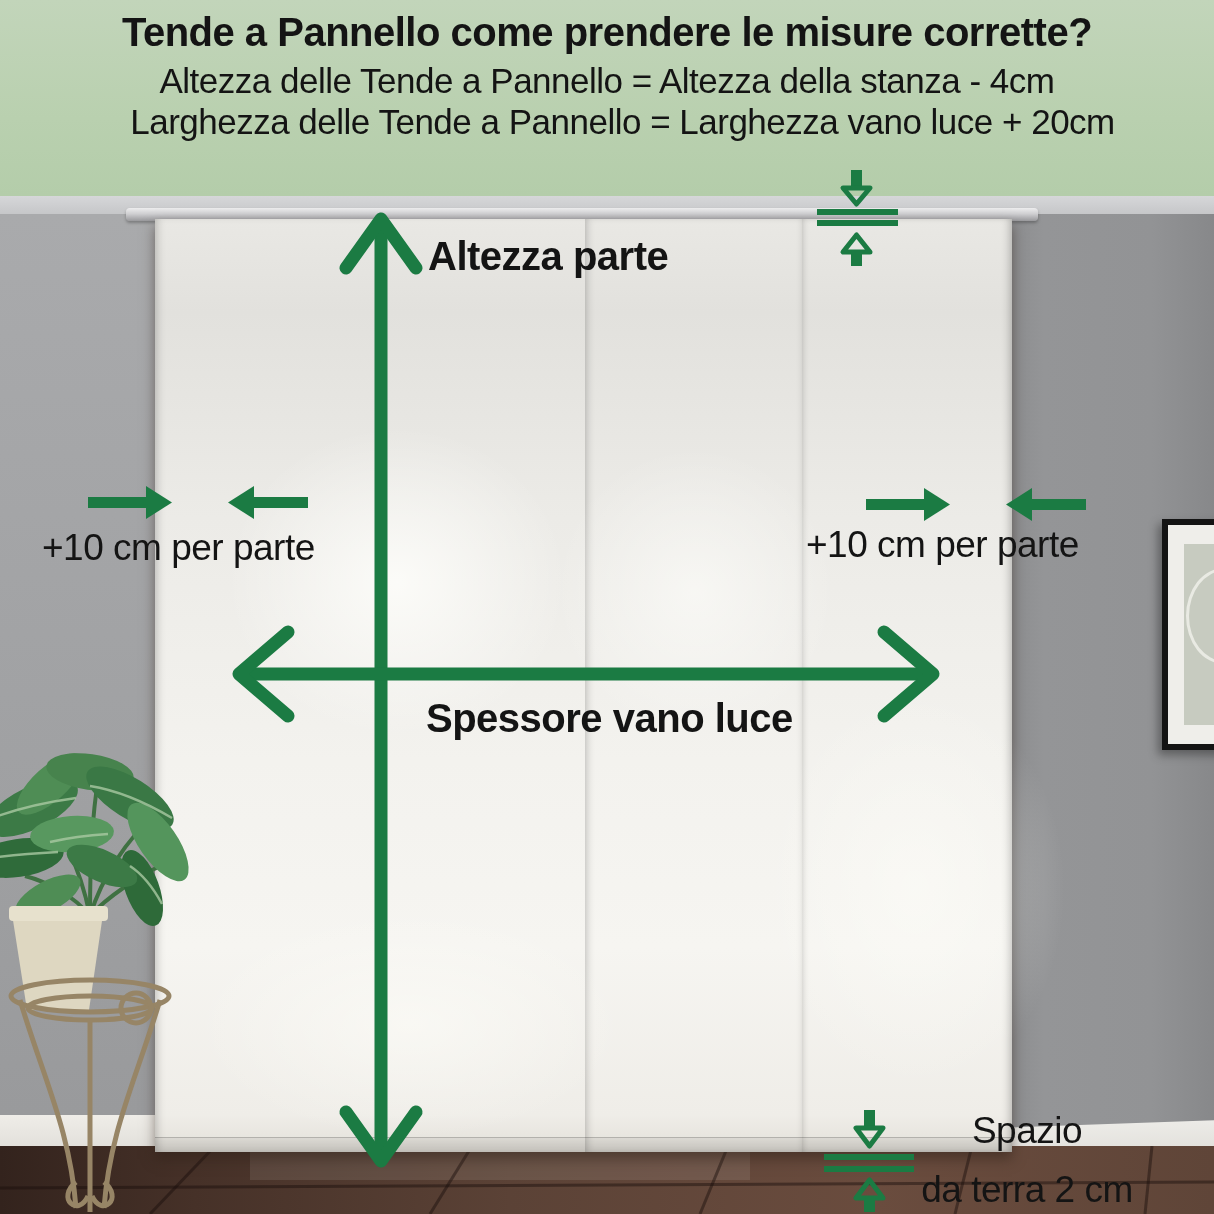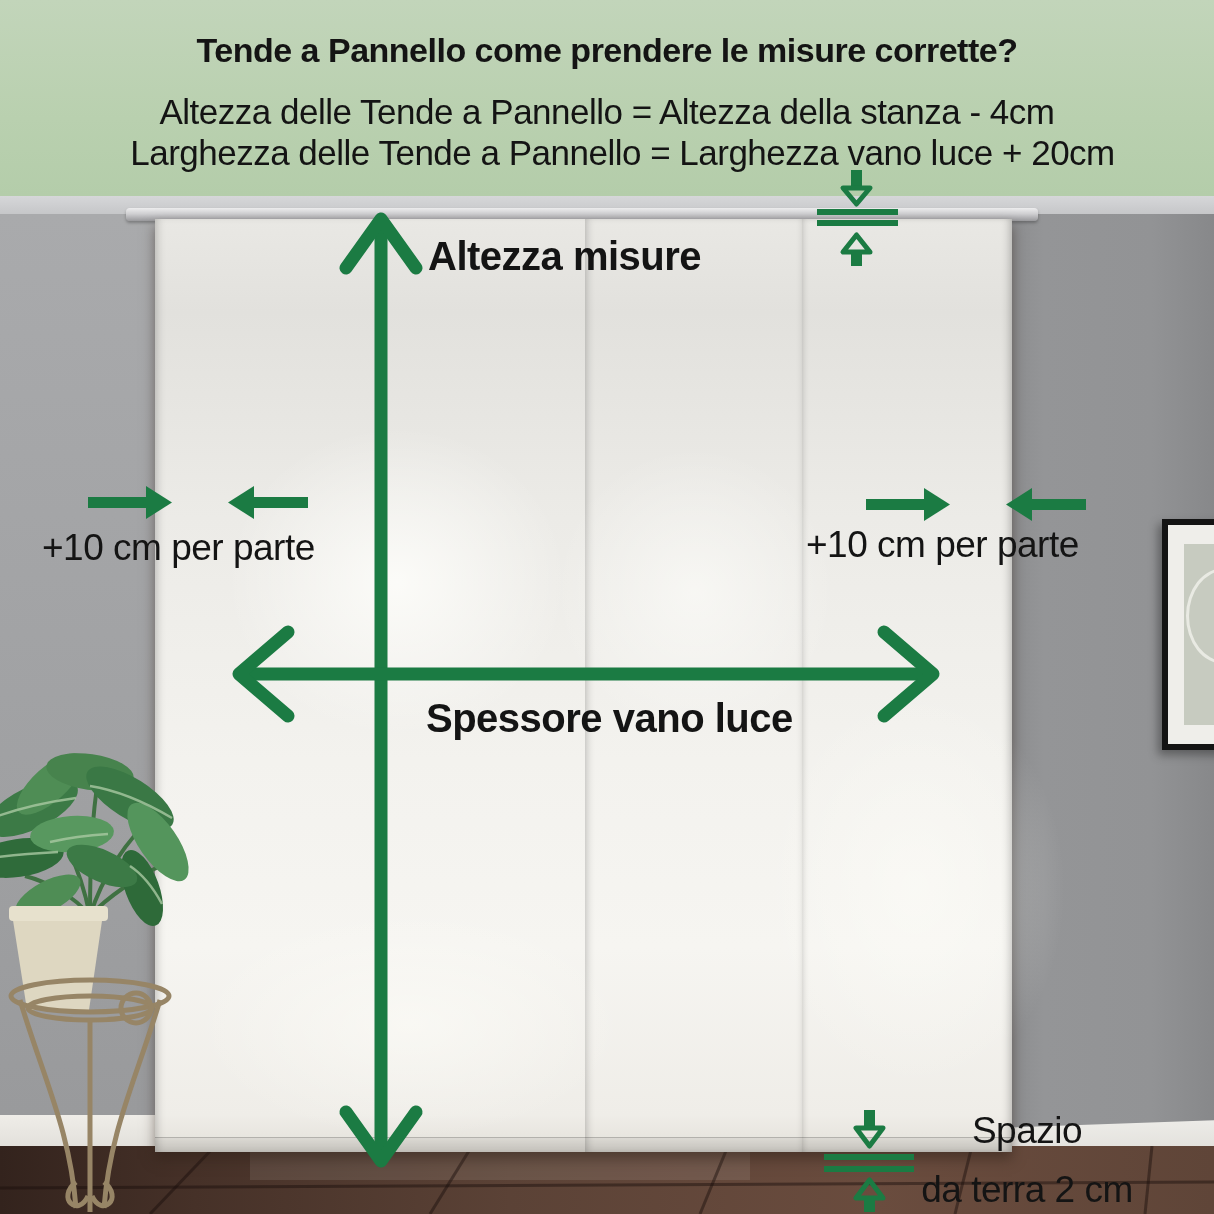--- a/index.html
+++ b/index.html
@@ -10,26 +10,26 @@
     overflow:hidden; background:#a0a1a3;
   }
 
   
   .header {
     position:absolute; left:0; top:0; width:1214px; height:196px;
     background:linear-gradient(180deg,#c2d5ba 0%,#bad0b0 55%,#b4cdaa 100%);
     z-index:40; text-align:center; color:#141414;
   }
   .header .title {
-    margin-top:31px; font-size:34px; font-weight:bold; letter-spacing:-0.5px;
+    margin-top:10px; font-size:40px; font-weight:bold; letter-spacing:-0.5px;
   }
   .header .formula {
     font-size:35px; font-weight:400; letter-spacing:-0.5px;
   }
-  .header .formula.f1 { margin-top:22px; }
+  .header .formula.f1 { margin-top:6px; }
   .header .formula.f2 { margin-top:1px;padding-left:31px; }
 
   
   .ceiling {
     position:absolute; left:0; top:196px; width:1214px; height:22px;
     background:linear-gradient(180deg,#d6d7d9,#c2c3c5); z-index:1;
   }
   .wall-left {
     position:absolute; left:0; top:214px; width:156px; height:1000px;
     background:linear-gradient(180deg,#a9aaac 0%,#9fa0a2 60%,#97989a 100%); z-index:1;
@@ -263,21 +263,21 @@
     <g>
       <rect class="grn" x="864" y="1110" width="11" height="17"></rect>
       <polygon class="grn-o" points="856,1128 883,1128 869.5,1146"></polygon>
       <rect class="grn" x="824" y="1154" width="90" height="6"></rect>
       <rect class="grn" x="824" y="1166" width="90" height="6"></rect>
       <polygon class="grn-o" points="856,1198 883,1198 869.5,1180"></polygon>
       <rect class="grn" x="864" y="1198" width="11" height="14"></rect>
     </g>
   </svg>
 
-  <div class="anno-label bold" style="left: 428px; top: 234px; color: rgb(20, 20, 20);">Altezza misure</div>
+  <div class="anno-label bold" style="left: 428px; top: 234px; color: rgb(20, 20, 20);">Altezza parte</div>
   <div class="anno-label bold" style="left: 426px; top: 696px; color: rgb(20, 20, 20);">Spessore vano luce</div>
   <div class="anno-label reg" style="left: 42px; top: 527px; color: rgb(20, 20, 20);">+10 cm per parte</div>
   <div class="anno-label reg" style="left: 806px; top: 524px; color: rgb(20, 20, 20);">+10 cm per parte</div>
   <div class="anno-label reg center" style="left: 874px; top: 208px; width: 268px; line-height: 52px; color: rgb(20, 20, 20);">
   </div>
   <div class="anno-label reg center" style="left: 898px; top: 1101px; width: 258px; line-height: 59px; color: rgb(20, 20, 20);">
     <div>Spazio</div>
     <div>da terra 2 cm</div>
   </div>
 

